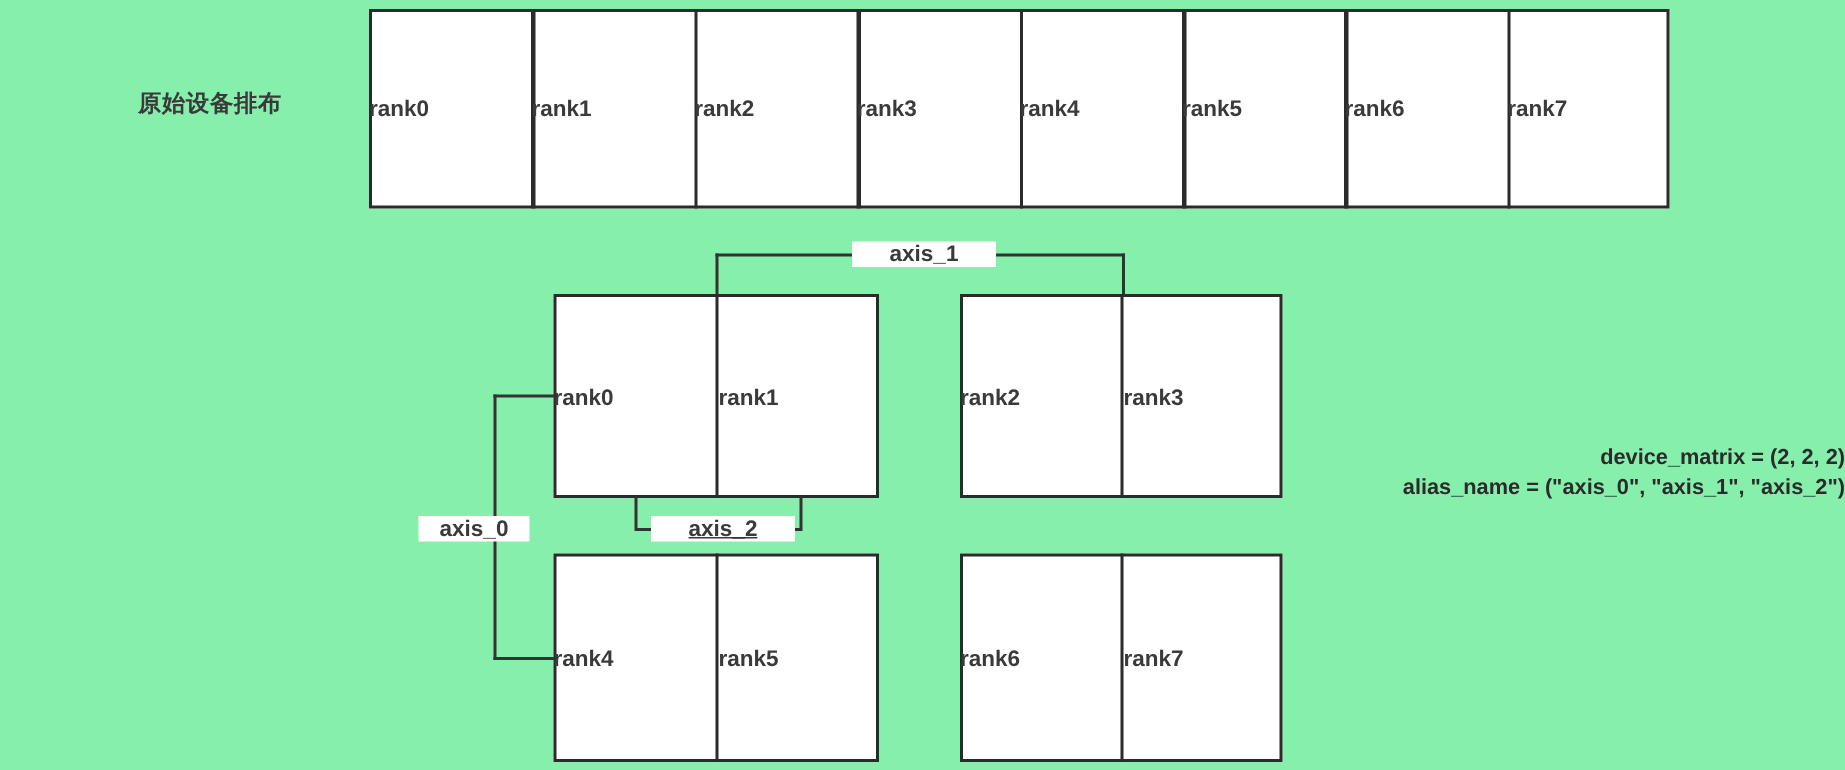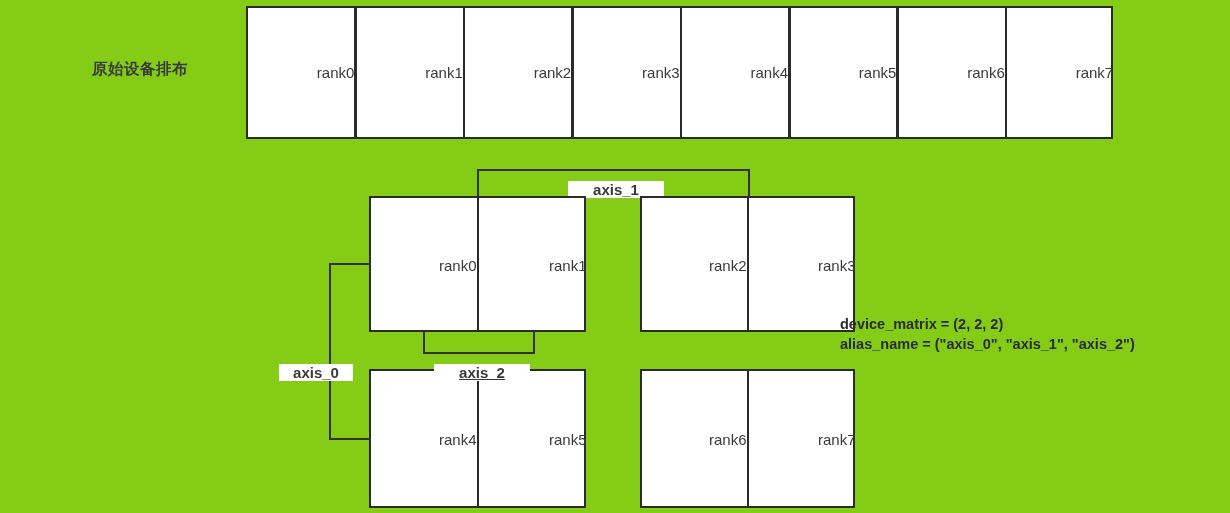--- a/index.html
+++ b/index.html
@@ -8,38 +8,38 @@
     background: #ffffff;
   }
   body {
     font-family: "Liberation Sans", "DejaVu Sans", sans-serif;
     -webkit-font-smoothing: antialiased;
   }
   #canvas {
     position: relative;
     width: 1230px;
     height: 513px;
-    background: #84cc16;
+    background: #86efac;
     overflow: hidden;
   }
 
   
   .box {
     position: absolute;
     box-sizing: border-box;
     border: 2.5px solid #2b2b2b;
     background: #ffffff;
   }
   .cell-label {
     position: absolute;
-    font-weight: normal;
+    font-weight: bold;
     font-size: 15px;
     color: #3a3a3a;
     white-space: nowrap;
-    text-align: right;
+    text-align: left;
   }
   .vline {
     position: absolute;
     background: #2b2b2b;
     width: 2.5px;
   }
   .thinline {
     position: absolute;
     background: #333333;
   }
@@ -62,30 +62,29 @@
   
   .axis-label {
     position: absolute;
     font-weight: bold;
     font-size: 15px;
     color: #3a3a3a;
     background: #ffffff;
     white-space: nowrap;
     text-align: center;
     padding: 0 3px;
-    margin-top: 20px;
   }
 
   
   #annotation {
     position: absolute;
     left: 840px;
-    top: 314px;
+    top: 295px;
     width: 390px;
-    text-align: left;
+    text-align: right;
     font-weight: bold;
     font-size: 14.5px;
     line-height: 20px;
     color: #2b2b2b;
     white-space: nowrap;
   }
   #annotation div { white-space: nowrap; }
 </style>
 </head>
 <body>

